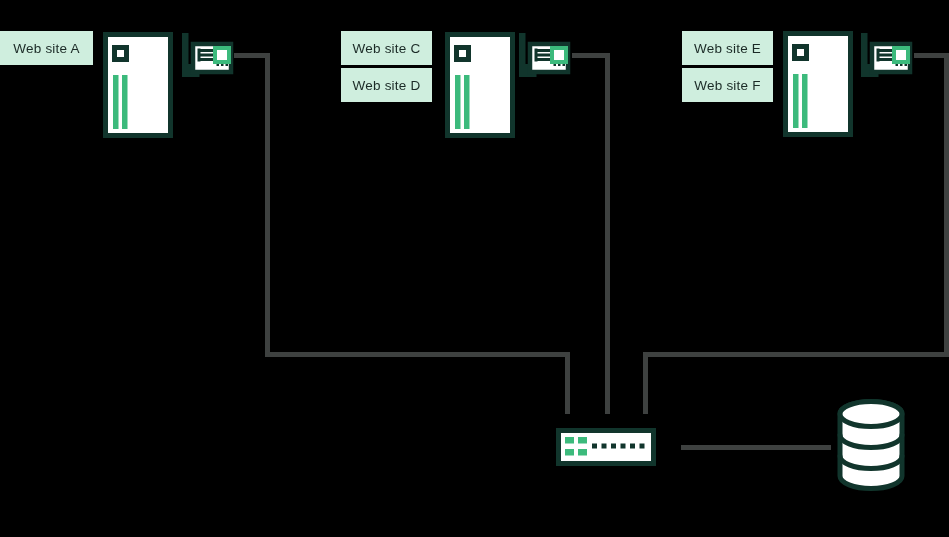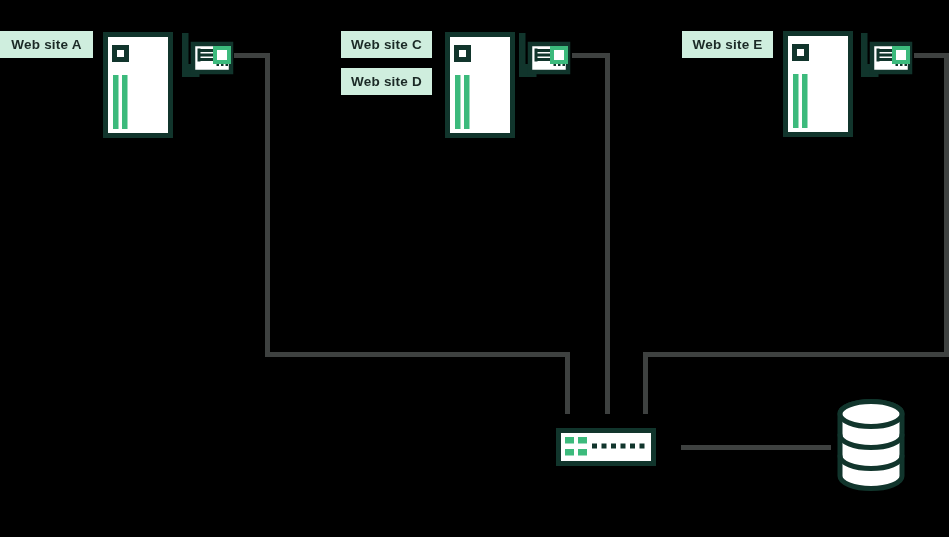--- a/index.html
+++ b/index.html
@@ -1,22 +1,22 @@
 <!DOCTYPE html>
 <html style="--bg: #000000; --ink: #11352c; --green: #3cba7c; --mint: #cfeede; --label-ink: #1b2a26; --cable: #3e4140; --white: #ffffff;"><head>
 <meta charset="utf-8">
 <style>
   html,body{margin:0;padding:0;}
   body{background:#000;font-family:"Liberation Sans",sans-serif;}
   .canvas{position:relative;width:949px;height:537px;background:var(--bg,#000);overflow:hidden;}
   .cable{position:absolute;background:var(--cable,#3e4140);}
   .site-label{
-    position:absolute;height:27px;
+    position:absolute;height:34px;
     background:var(--mint,#cfeede);color:var(--label-ink,#1b2a26);
-    font-size:13.5px;font-weight:700;letter-spacing:.2px;
+    font-size:13.5px;font-weight:400;letter-spacing:.2px;
     display:flex;align-items:center;justify-content:center;
   }
   .icon{position:absolute;display:block;}
   
   .f-ink{fill:var(--ink,#11352c);}
   .f-wh{fill:var(--white,#ffffff);}
   .f-gr{fill:var(--green,#3cba7c);}
   .s-ink{stroke:var(--ink,#11352c);}
   .s-gr{stroke:var(--green,#3cba7c);}
   .no-f{fill:none;}
@@ -103,20 +103,21 @@
   <div class="site-label" style="left:341px;top:68px;width:91px">Web site D</div>
   <div class="site-label" style="left:341px;top:31px;width:91px">Web site C</div>
   <svg class="icon" style="left:445px;top:32px" width="70" height="106">
       <use href="#sym-server"></use>
     </svg>
   <svg class="icon" style="left:516px;top:32px" width="56" height="46">
       <use href="#sym-nic"></use>
     </svg>
 
   <div class="site-label" style="left:682px;top:31px;width:91px">Web site E</div>
+  <div class="site-label" style="left:682px;top:68px;width:91px">Web site F</div>
   <svg class="icon" style="left:783px;top:31px" width="70" height="106">
       <use href="#sym-server"></use>
     </svg>
   <svg class="icon" style="left:858px;top:32px" width="56" height="46">
       <use href="#sym-nic"></use>
     </svg>
 
   <svg class="icon" style="left:556px;top:428px" width="100" height="38">
       <use href="#sym-switch"></use>
     </svg>

